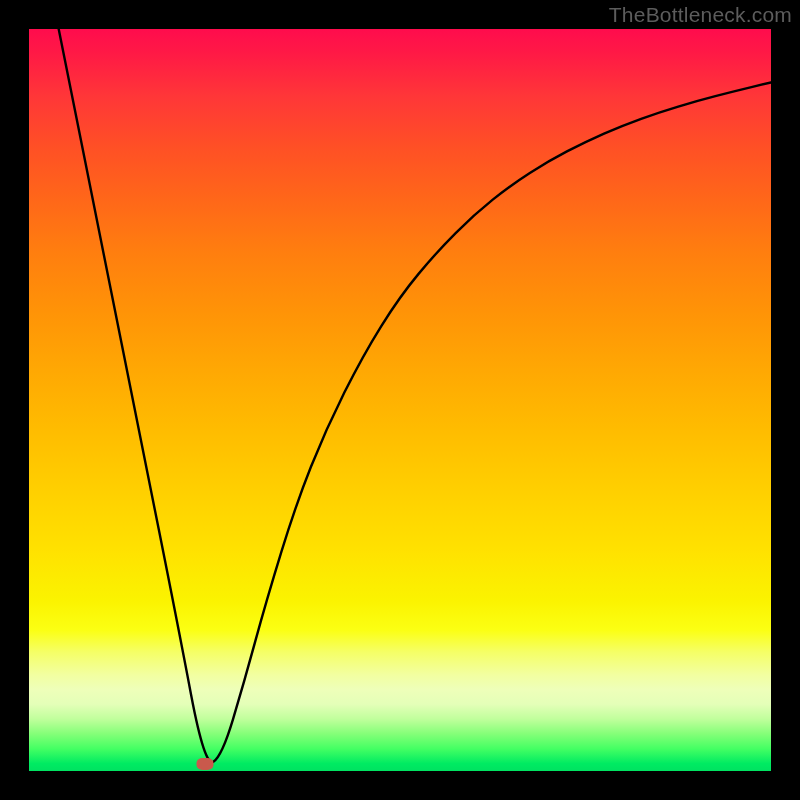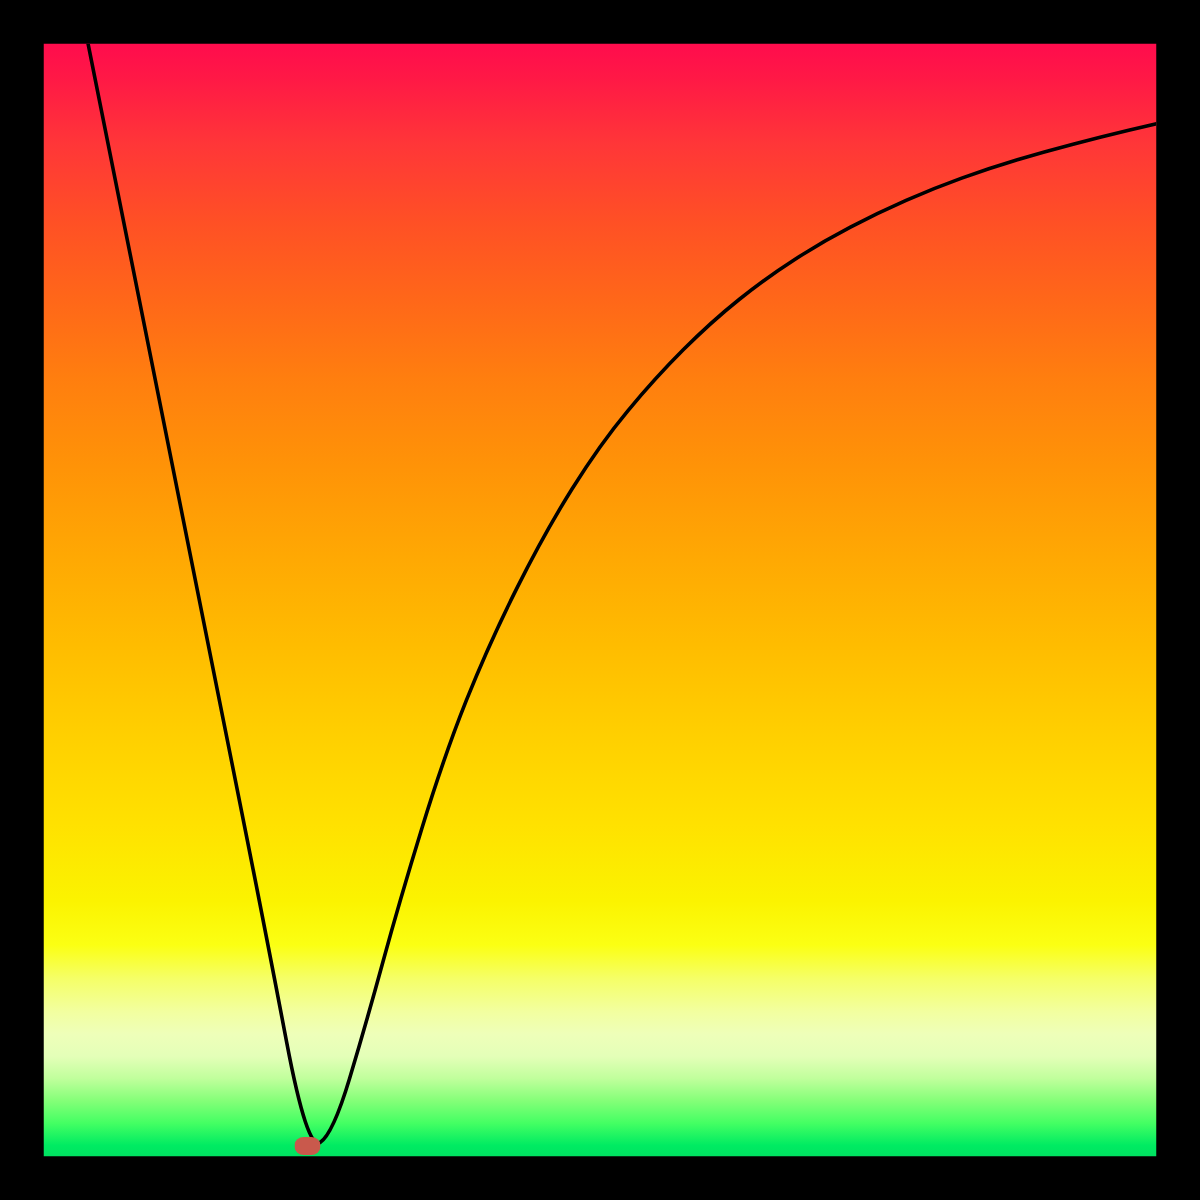--- a/index.html
+++ b/index.html
@@ -84,13 +84,14 @@
   <div class="plot-area">
     <div class="gradient"></div>
 
     <svg class="curve" viewBox="0 0 742 742" preserveAspectRatio="none">
       <path id="curve-path" fill="none" stroke="#000" stroke-width="2.4" stroke-linecap="round" stroke-linejoin="round" d="M 0 -148.39999999999998 Q 0 -148.39999999999998 18.55 -55.64999999999998 Q 37.1 37.10000000000002 55.650000000000006 129.85000000000002 Q 74.2 222.60000000000002 92.75 315.35 Q 111.3 408.09999999999997 129.85 500.85 Q 148.4 593.6 162.127 665.9449999999999 Q 175.85399999999998 738.29 184.387 732.7249999999999 Q 192.92000000000002 727.16 204.05 690.06 Q 215.17999999999998 652.96 226.31 612.1500000000001 Q 237.44 571.34 252.28 523.11 Q 267.12 474.88 281.96000000000004 437.78 Q 296.8 400.68 315.35 363.58 Q 333.90000000000003 326.47999999999996 352.45000000000005 296.79999999999995 Q 371 267.12 389.55 244.86 Q 408.1 222.60000000000002 426.65 204.05 Q 445.2 185.5 463.75 170.65999999999997 Q 482.3 155.81999999999994 500.85 143.94799999999998 Q 519.4 132.07600000000002 537.95 122.43 Q 556.5 112.78399999999999 575.05 104.62200000000001 Q 593.6 96.46000000000004 612.15 89.78200000000004 Q 630.6999999999999 83.10400000000004 649.25 77.53899999999999 Q 667.8000000000001 71.97399999999993 686.35 67.15099999999995 Q 704.9 62.327999999999975 723.45 57.875999999999976 T 742 53.42399999999998"></path>
     </svg>
 
     <div class="marker" id="marker" style="left: 175.854px; top: 734.58px;"></div>
   </div>
 
+  <div class="watermark">TheBottleneck.com</div>
 </div>
 
 </body></html>

